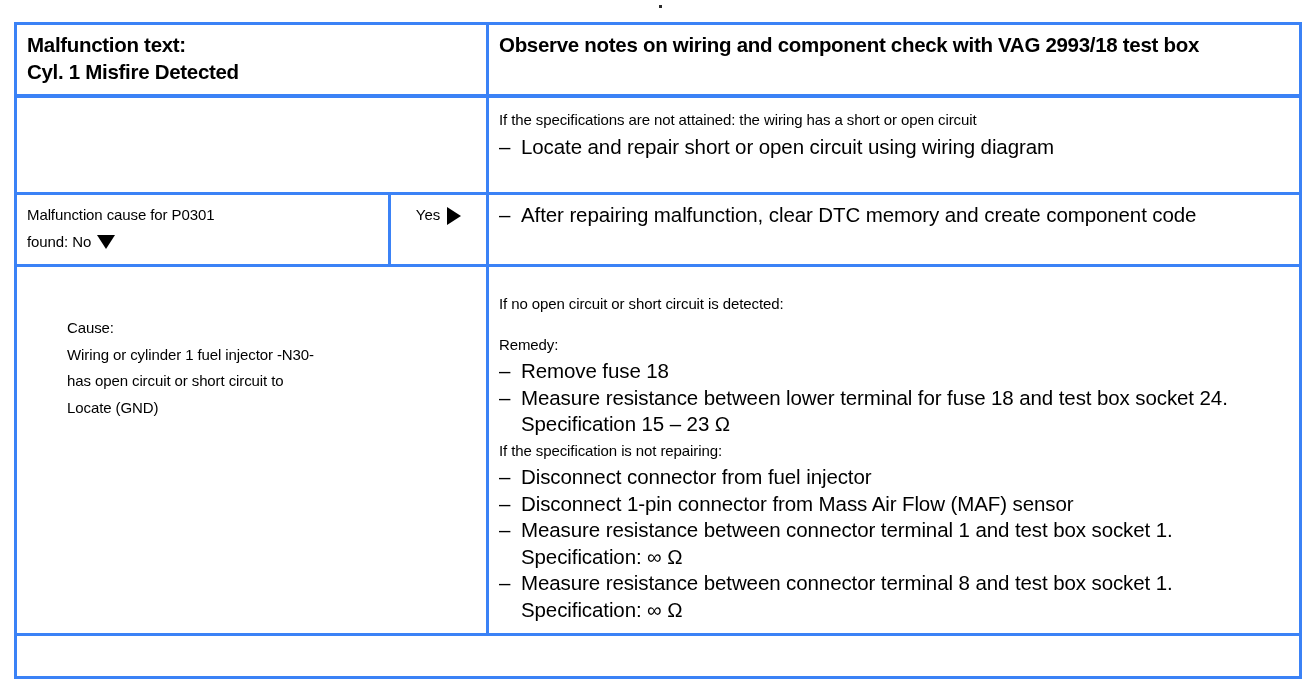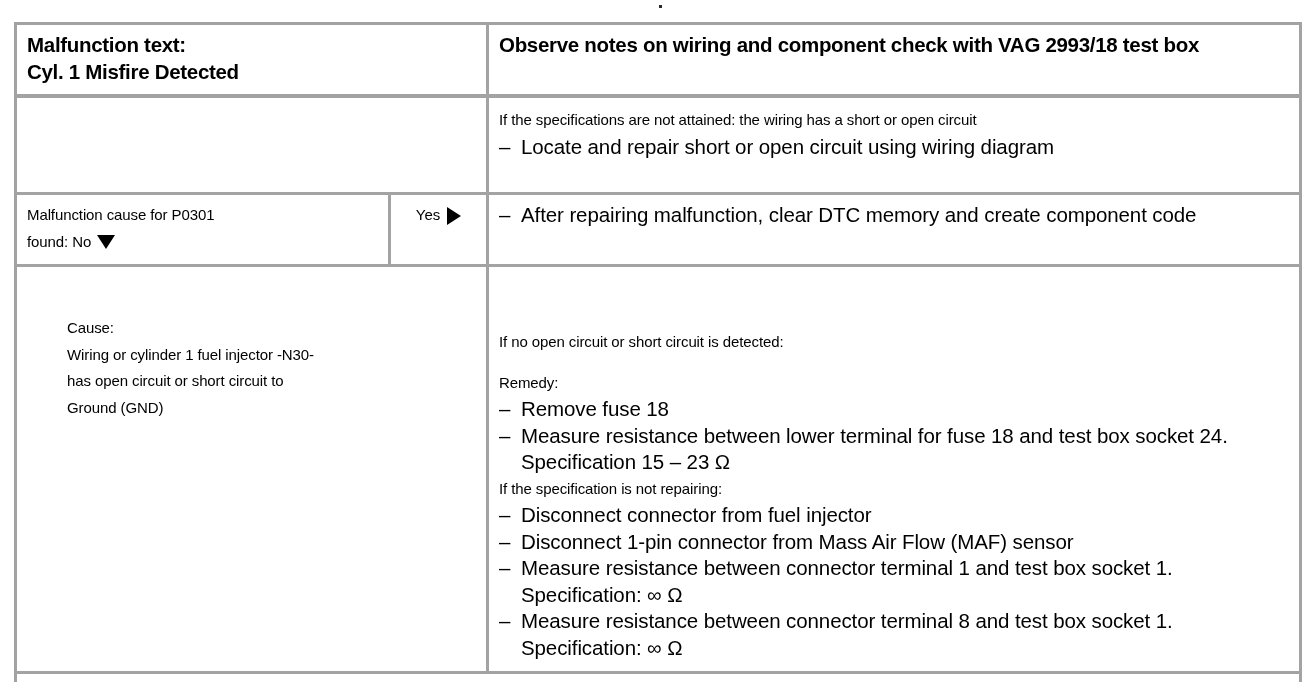--- a/index.html
+++ b/index.html
@@ -35,21 +35,21 @@
   
   .dtc-table {
     position: absolute;
     left: 14px;
     top: 22px;
     width: 1285px;
     border-collapse: collapse;
     table-layout: fixed;
   }
   .dtc-table td {
-    border: 3px solid #a3a3a3;
+    border: 3px solid #3b82f6;
     vertical-align: top;
     padding: 0;
     background: #ffffff;
   }
 
   .cell-pad {
     padding: 7px 10px 9px 10px;
   }
 
   .txt {
@@ -127,21 +127,21 @@
 
   
   .cause-cell .cause-inner {
     padding: 48px 10px 10px 10px;
     margin-left: 40px;
   }
 
   .empty-row td { height: 40px; }
 
   
-  .remedy-inner { padding: 24px 10px 10px 10px; margin-top: 38px; }
+  .remedy-inner { padding: 24px 10px 10px 10px; }
 </style>
 </head>
 <body>
 
 <div id="page">
 
   <div class="scan-speck"></div>
 
   <table class="dtc-table">
     <colgroup>
@@ -200,21 +200,21 @@
           </div>
         </td>
       </tr>
 
       <tr>
         <td colspan="2" class="cause-cell">
           <div class="cause-inner">
             <div class="plain-line">Cause:</div>
             <div class="plain-line">Wiring or cylinder 1 fuel injector -N30-</div>
             <div class="plain-line">has open circuit or short circuit to</div>
-            <div class="plain-line">Ground (GND)</div>
+            <div class="plain-line">Locate (GND)</div>
           </div>
         </td>
         <td>
           <div class="remedy-inner">
             <div class="plain-line">If no open circuit or short circuit is detected:</div>
             <div class="gap-line"></div>
             <div class="plain-line">Remedy:</div>
             <ul class="blist">
               <li><span class="dash">–</span><span>Remove fuse 18</span></li>
               <li><span class="dash">–</span><span>Measure resistance between lower terminal for fuse 18 and test box socket 24.  Specification 15 – 23 Ω</span></li>

